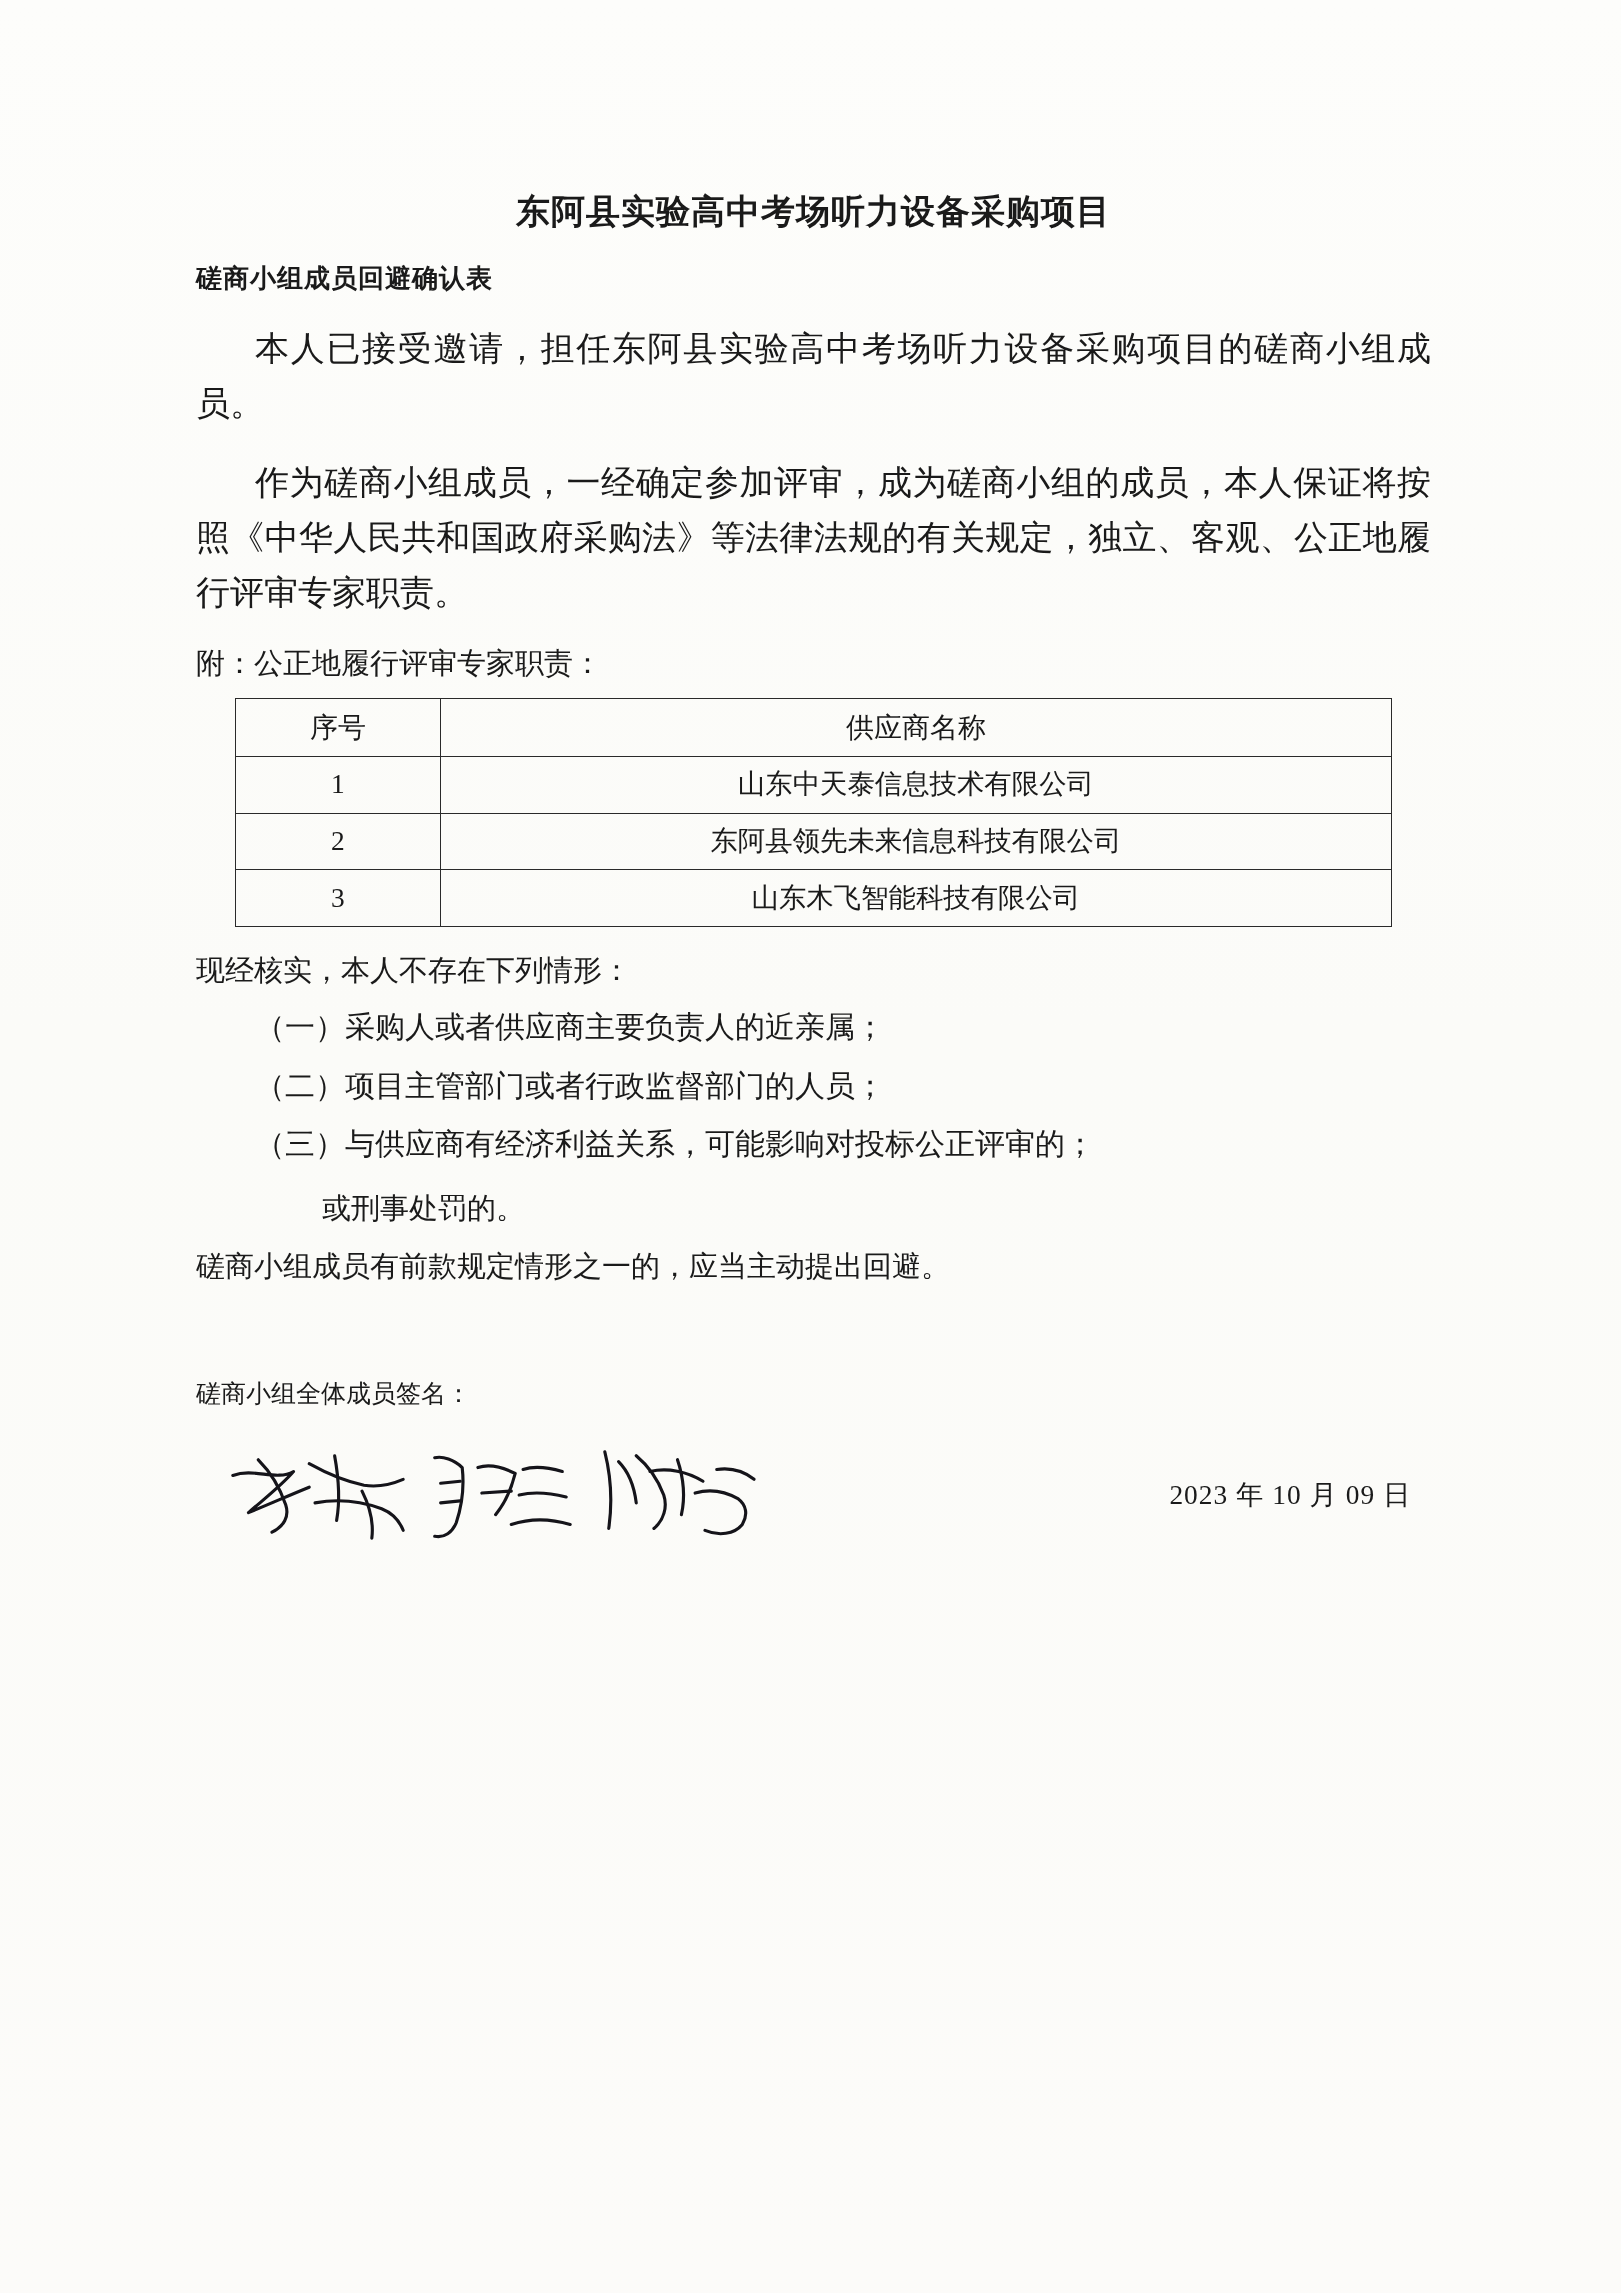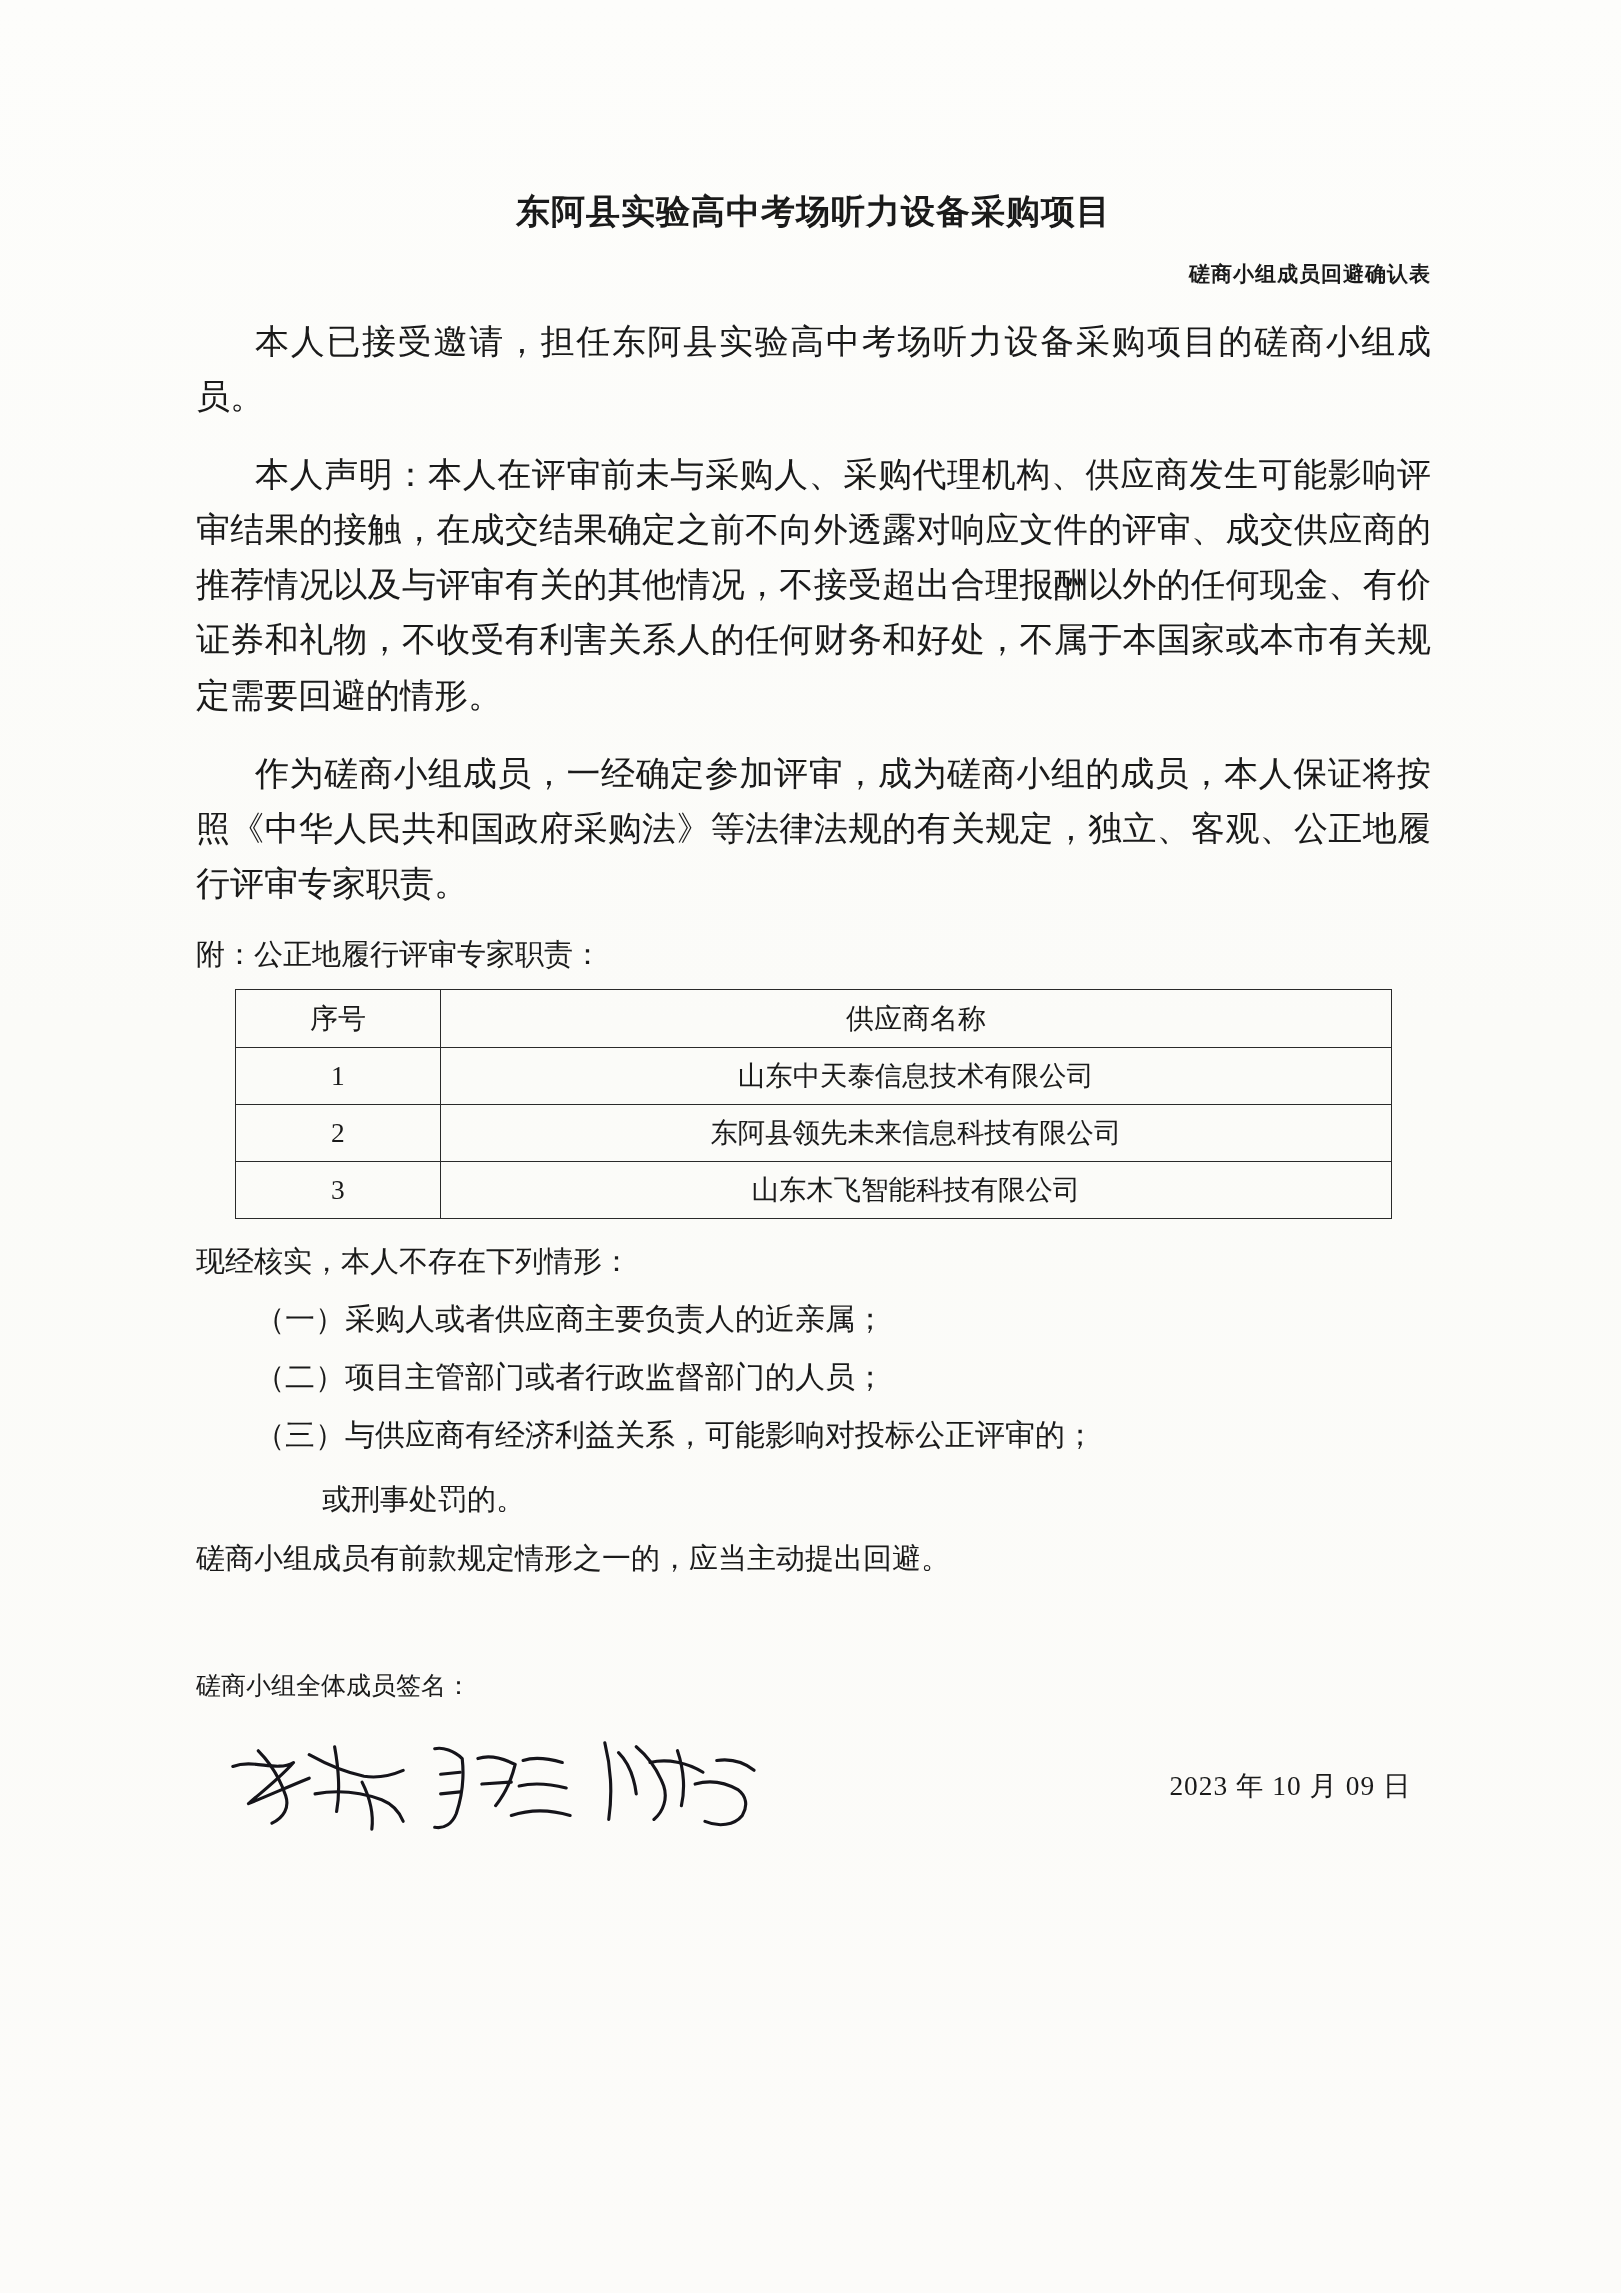--- a/index.html
+++ b/index.html
@@ -37,22 +37,22 @@
   }
   .doc-title {
     text-align: center;
     font-size: 34px;
     font-weight: bold;
     letter-spacing: 1px;
     line-height: 1.5;
     margin: 0 0 0 0;
   }
   .doc-subtitle {
-    text-align: right;
-    font-size: 21px;
+    text-align: left;
+    font-size: 26px;
     font-weight: bold;
     letter-spacing: 1px;
     line-height: 1.5;
     margin: 21.6px 0 0 0;
   }
   .para {
     font-size: 34px;
     line-height: 1.62;
     text-align: justify;
     text-justify: inter-ideograph;
@@ -140,21 +140,20 @@
 
 <div class="paper"></div>
 
 <div class="page">
   <div class="content">
 
     <div class="doc-title">东阿县实验高中考场听力设备采购项目</div>
     <div class="doc-subtitle">磋商小组成员回避确认表</div>
 
     <p class="para indent">本人已接受邀请，担任东阿县实验高中考场听力设备采购项目的磋商小组成员。</p>
-    <p class="para indent">本人声明：本人在评审前未与采购人、采购代理机构、供应商发生可能影响评审结果的接触，在成交结果确定之前不向外透露对响应文件的评审、成交供应商的推荐情况以及与评审有关的其他情况，不接受超出合理报酬以外的任何现金、有价证券和礼物，不收受有利害关系人的任何财务和好处，不属于本国家或本市有关规定需要回避的情形。</p>
     <p class="para indent">作为磋商小组成员，一经确定参加评审，成为磋商小组的成员，本人保证将按照《中华人民共和国政府采购法》等法律法规的有关规定，独立、客观、公正地履行评审专家职责。</p>
 
     <p class="attach-line">附：公正地履行评审专家职责：</p>
 
     <table class="suppliers">
       <thead>
         <tr>
           <th class="col-no">序号</th>
           <th>供应商名称</th>
         </tr>

